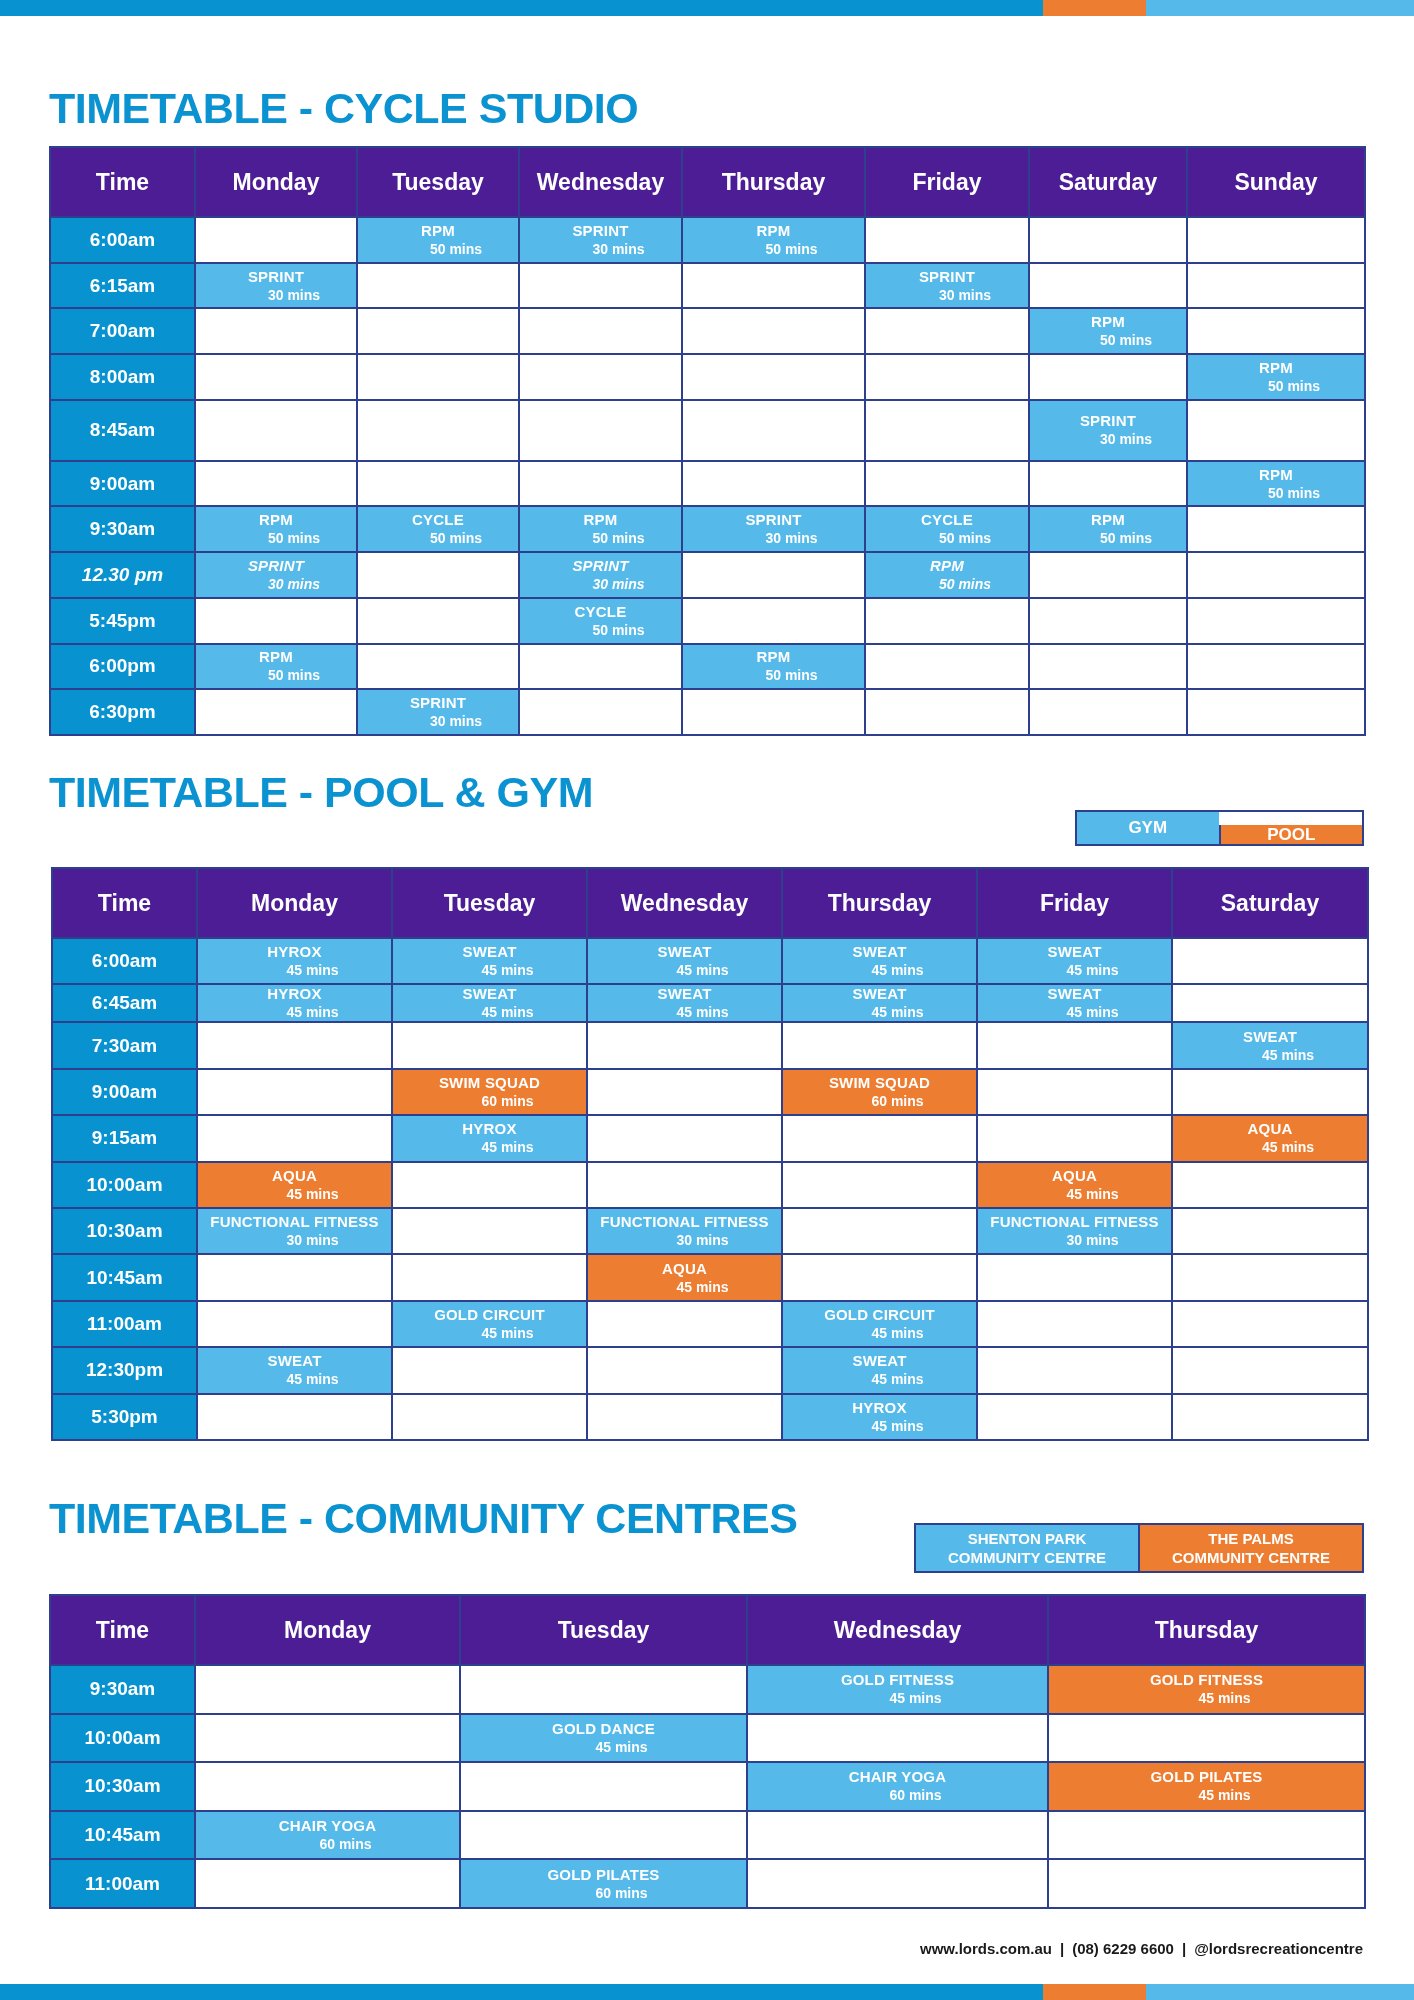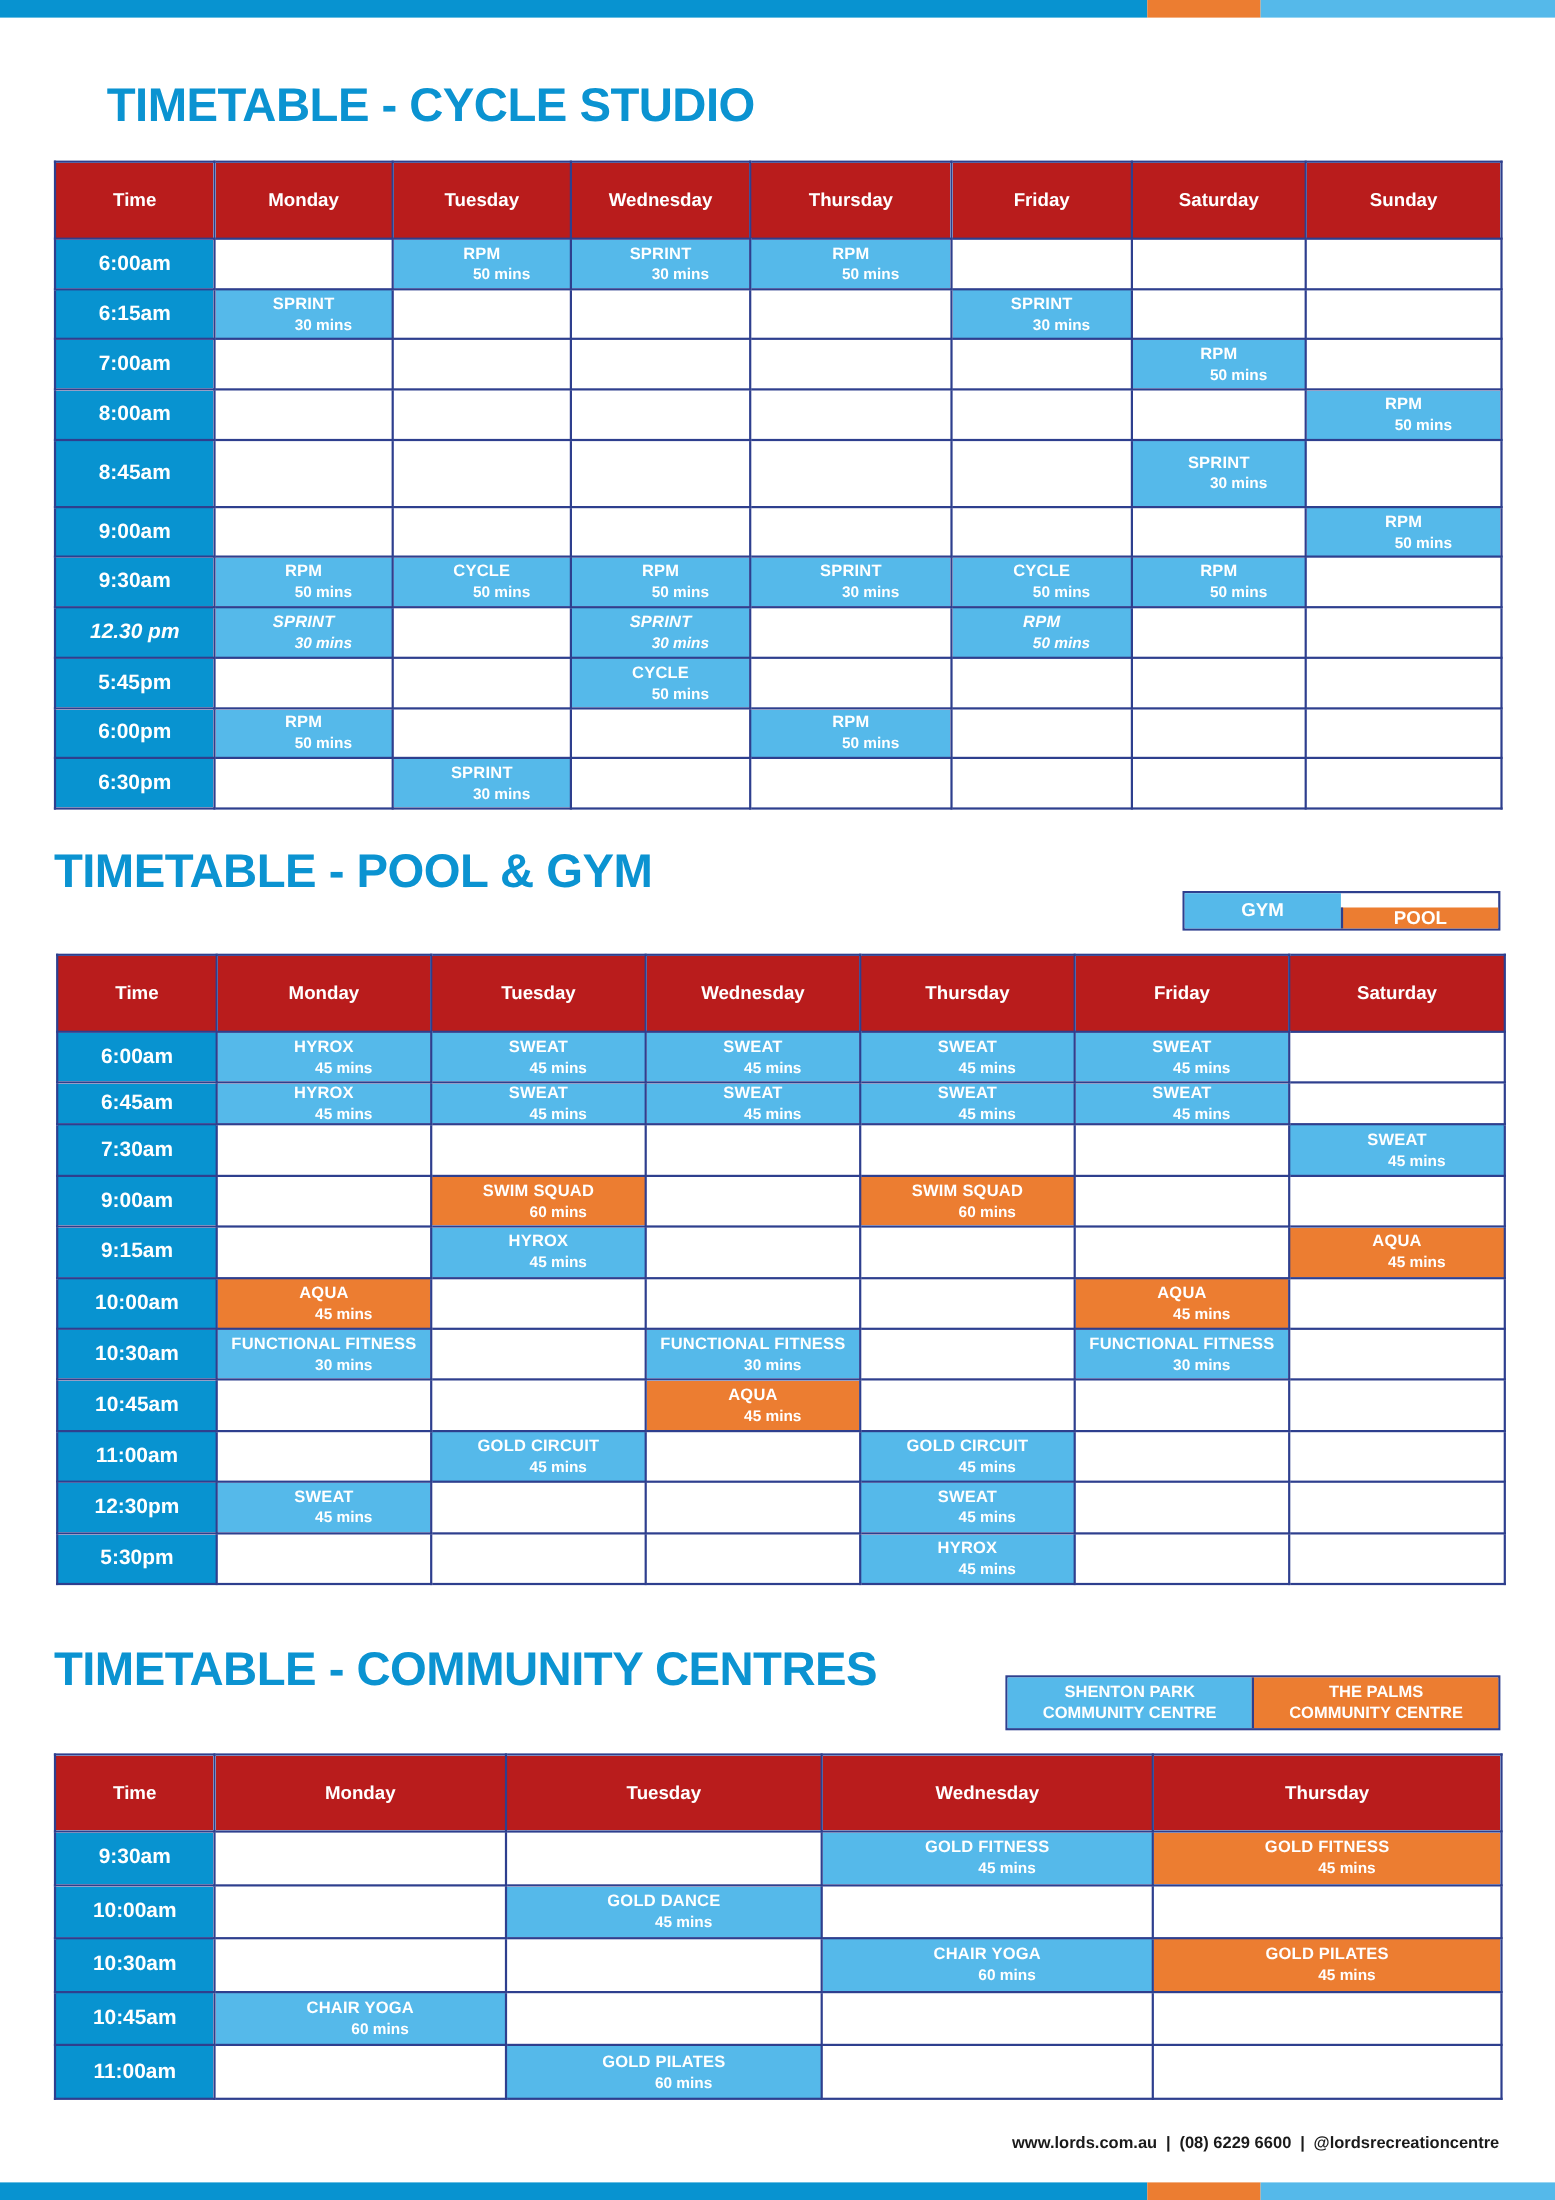--- a/index.html
+++ b/index.html
@@ -21,21 +21,21 @@
 
   table.tt {
     position: absolute; border-collapse: collapse; table-layout: fixed;
     border: 2px solid #2e3f8e;
   }
   table.tt th, table.tt td {
     border: 2px solid #2e3f8e; text-align: center; vertical-align: middle;
     color: #ffffff; overflow: hidden;
   }
   table.tt th {
-    background: #b91c1c; font-size: 17px; font-weight: bold;
+    background: #4c1d95; font-size: 23px; font-weight: bold;
   }
   table.tt td.time {
     background: #0893d0; font-size: 19px; font-weight: bold;
   }
   table.tt td.slot { background: #ffffff; padding: 0; }
   table.tt td.slot.gym { background: #55b9ea; }
   table.tt td.slot.pool { background: #ec7d31; }
   .cls-name { display: block; font-size: 15px; font-weight: bold; line-height: 18px; letter-spacing: 0.2px; }
   .cls-dur { display: block; font-size: 14px; font-weight: bold; line-height: 18px; padding-left: 36px; }
 
@@ -59,21 +59,21 @@
 </style>
 </head>
 <body>
 
 <div class="bar top">
   <div class="seg1"></div>
   <div class="seg2"></div>
   <div class="seg3"></div>
 </div>
 
-<h1 class="title" style="top:72px;margin-left:48px;">TIMETABLE  - CYCLE STUDIO</h1>
+<h1 class="title" style="top:84px;">TIMETABLE  - CYCLE STUDIO</h1>
 <table class="tt" id="tbl-cycle" style="left:49px; top:146px; width:1315px;">
     <colgroup>
       <col style="width: 145px;">
       <col style="width: 162px;">
       <col style="width: 162px;">
       <col style="width: 163px;">
       <col style="width: 183px;">
       <col style="width: 164px;">
       <col style="width: 158px;">
       <col style="width: 178px;">

